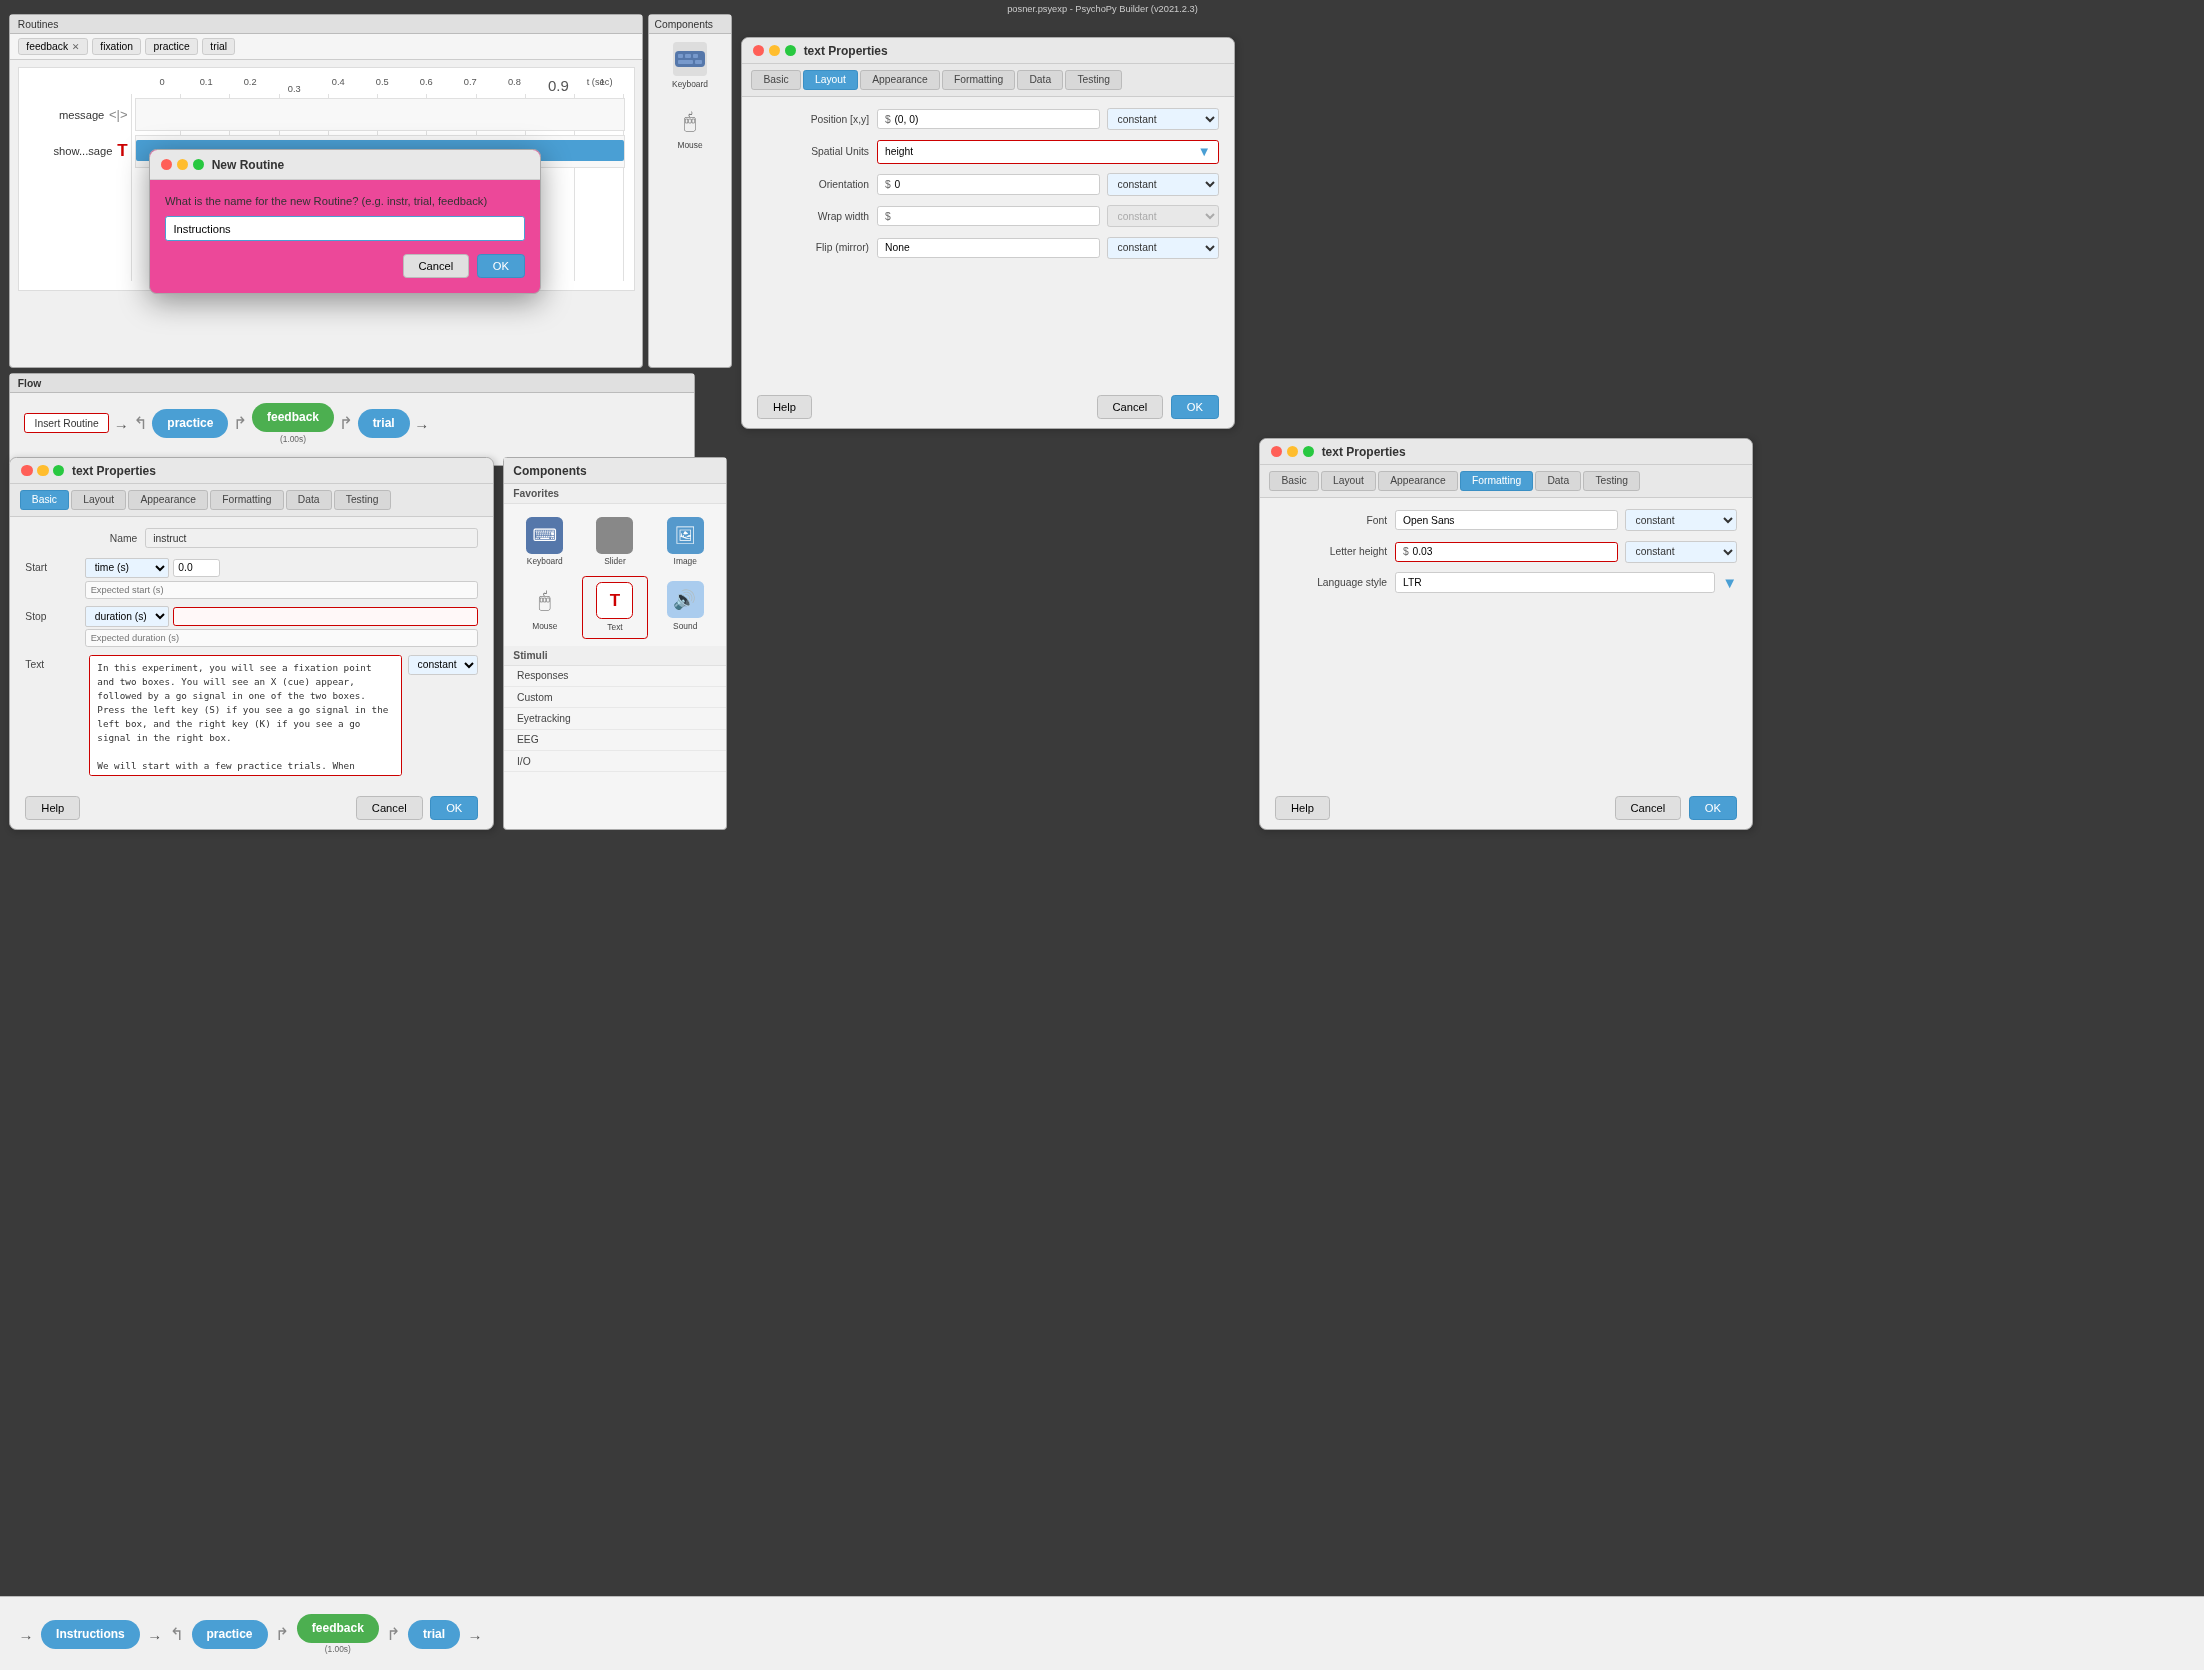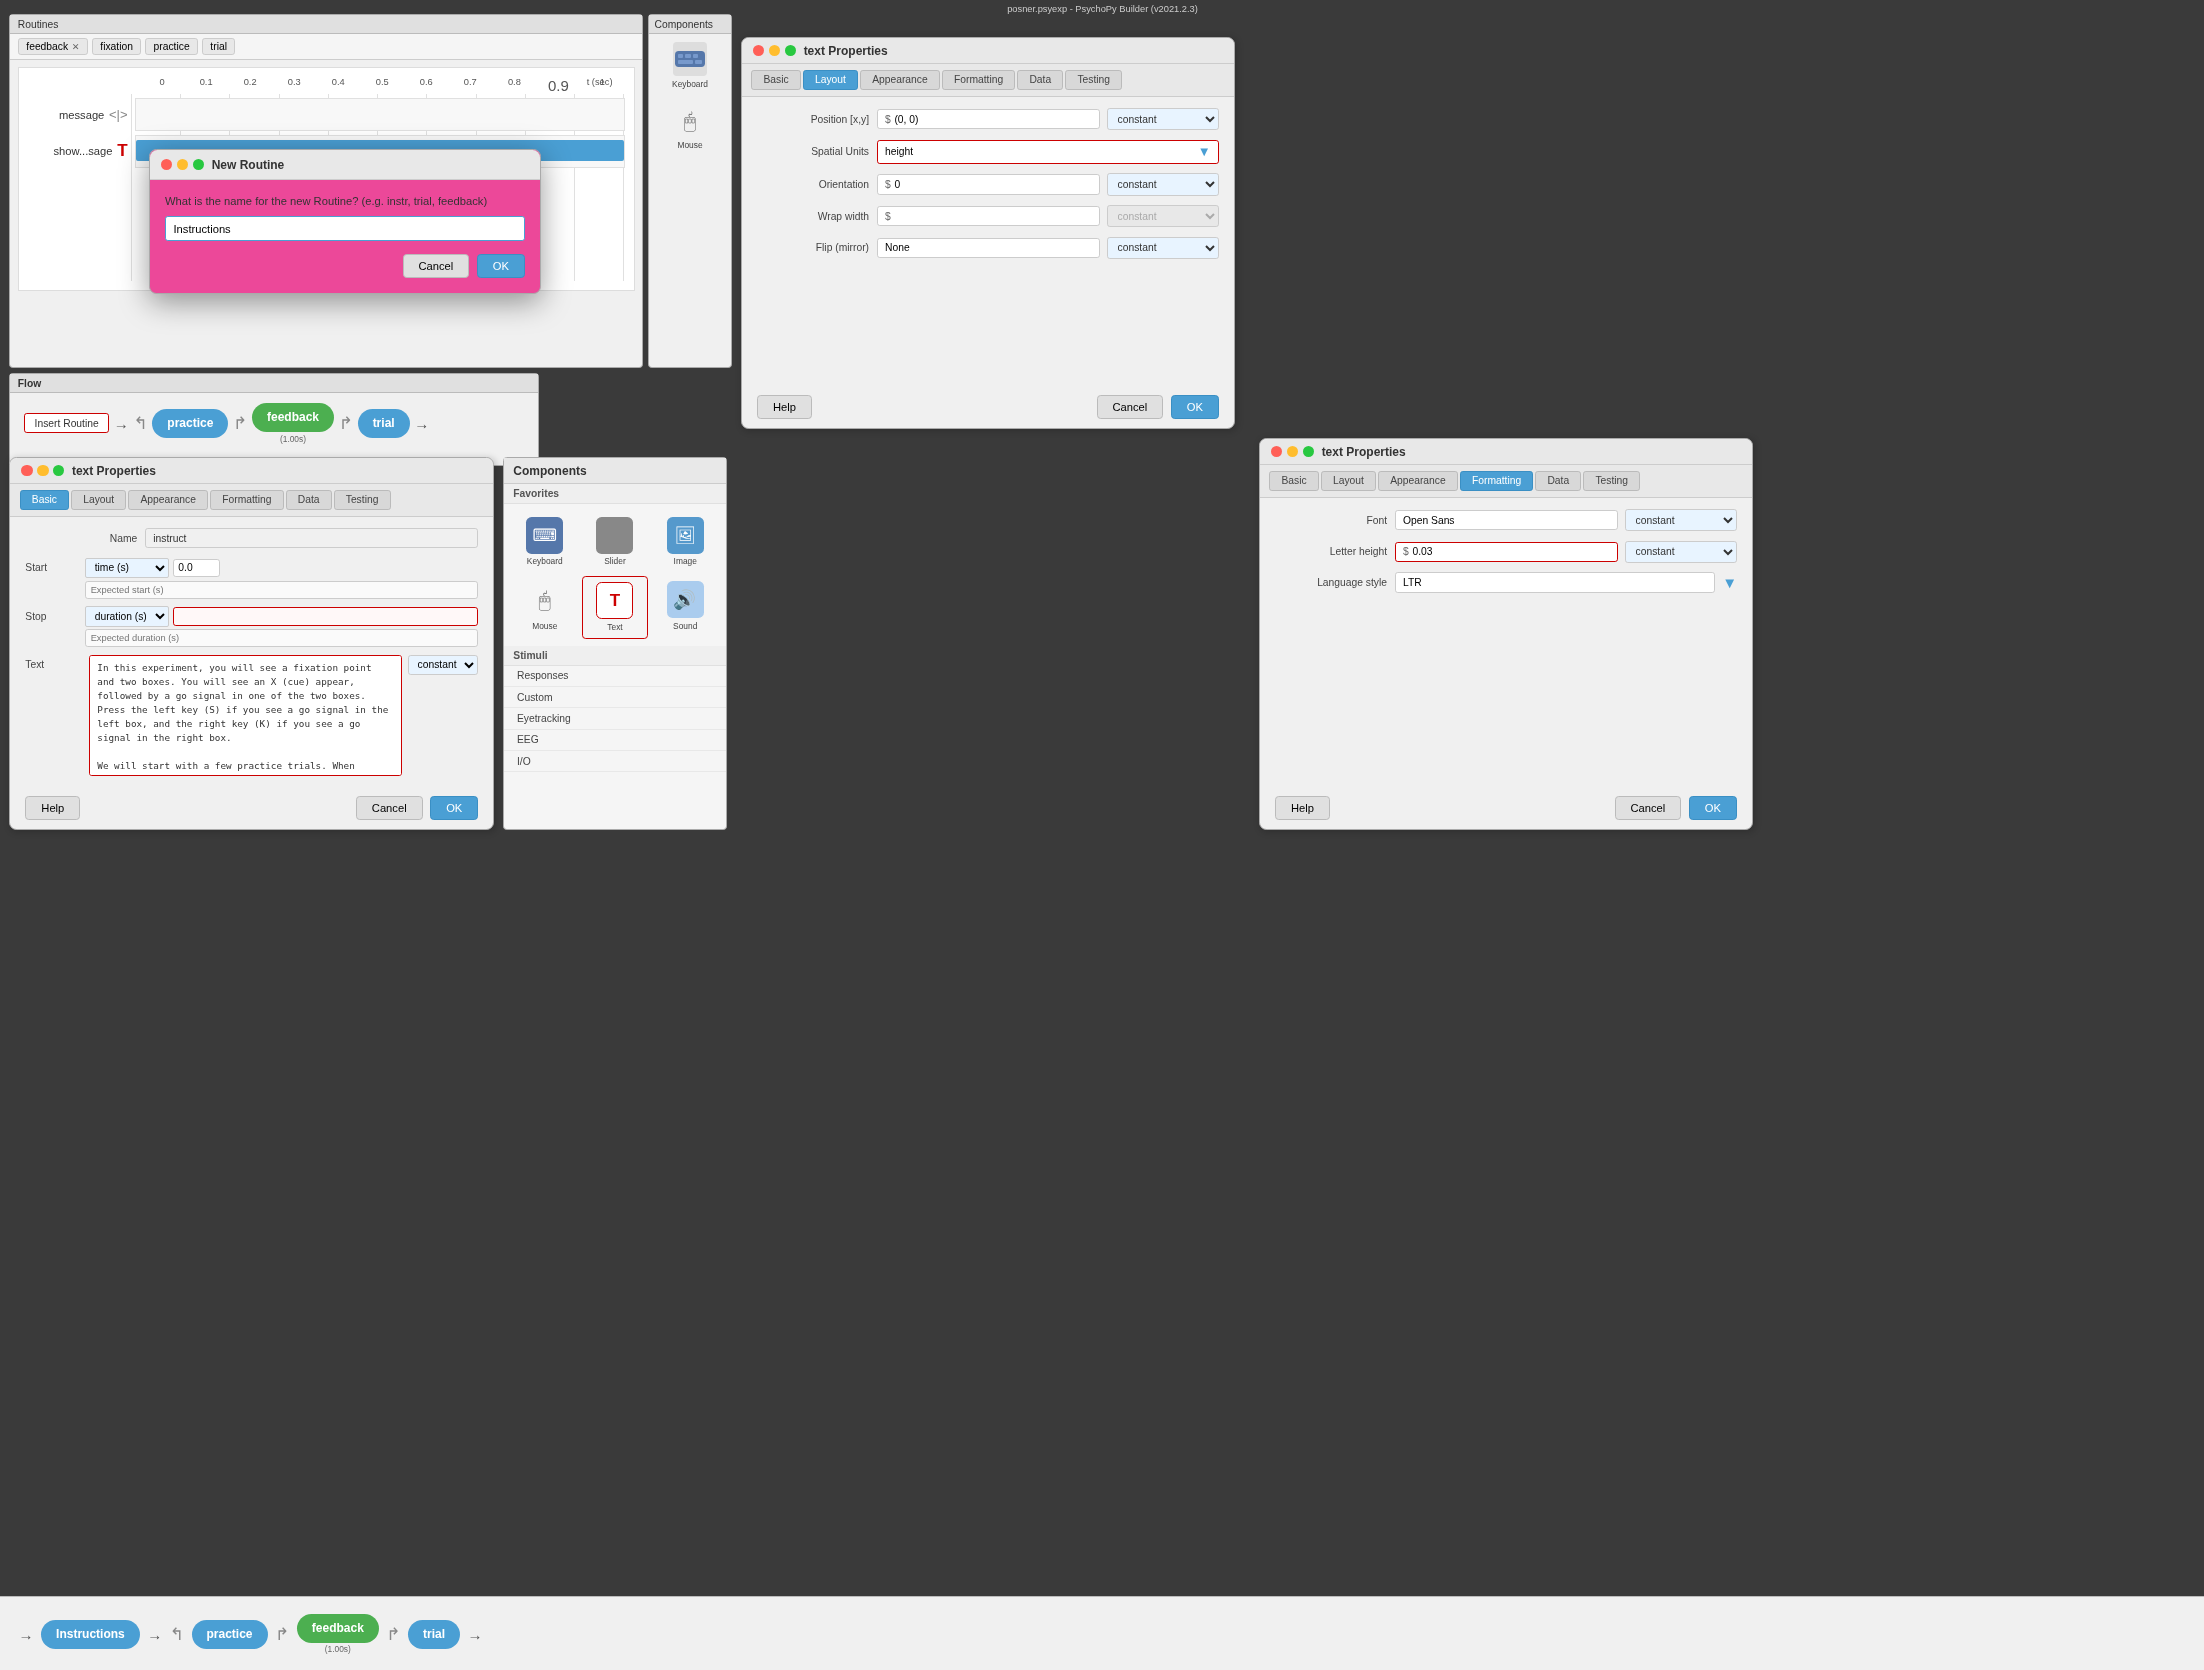--- a/index.html
+++ b/index.html
@@ -81,21 +81,21 @@
       align-items: center;
       justify-content: flex-end;
       gap: 4.7px;
     }
 
     
     .flow-panel {
       position: absolute;
       top: 373px;
       left: 9.3px;
-      width: 530px;
+      width: 686px;
       height: 93px;
       background: #f0f0f0;
       border: 0.9px solid #aaa;
       border-radius: 3.7px;
     }
     .flow-title {
       padding: 3.7px 7.5px;
       font-size: 10.3px;
       font-weight: bold;
       color: #333;
@@ -666,21 +666,21 @@
     <div class="tab-item">
       <span>trial</span>
     </div>
   </div>
   <div class="timeline-area">
 
     <div style="display:flex; margin-left:112px; margin-bottom:3.7px; position:relative;">
       <span style="font-size:9.3px;color:#555;width:51px;text-align:center;">0</span>
       <span style="font-size:9.3px;color:#555;width:51px;text-align:center;">0.1</span>
       <span style="font-size:9.3px;color:#555;width:51px;text-align:center;">0.2</span>
-      <span style="font-size:9.3px;color:#555;width:51px;text-align:center;">0.3</span>
+      <span style="font-size:9.3px;color:#555;width:51px;text-align:center;margin-top:7px;">0.3</span>
       <span style="font-size:9.3px;color:#555;width:51px;text-align:center;">0.4</span>
       <span style="font-size:9.3px;color:#555;width:51px;text-align:center;">0.5</span>
       <span style="font-size:9.3px;color:#555;width:51px;text-align:center;">0.6</span>
       <span style="font-size:9.3px;color:#555;width:51px;text-align:center;">0.7</span>
       <span style="font-size:9.3px;color:#555;width:51px;text-align:center;">0.8</span>
       <span style="font-size:15px;color:#555;width:51px;text-align:center;">0.9</span>
       <span style="font-size:9.3px;color:#555;width:51px;text-align:center;">1</span>
       <span style="font-size:9.3px;color:#555;position:absolute;right:12px;">t (sec)</span>
     </div>
 

